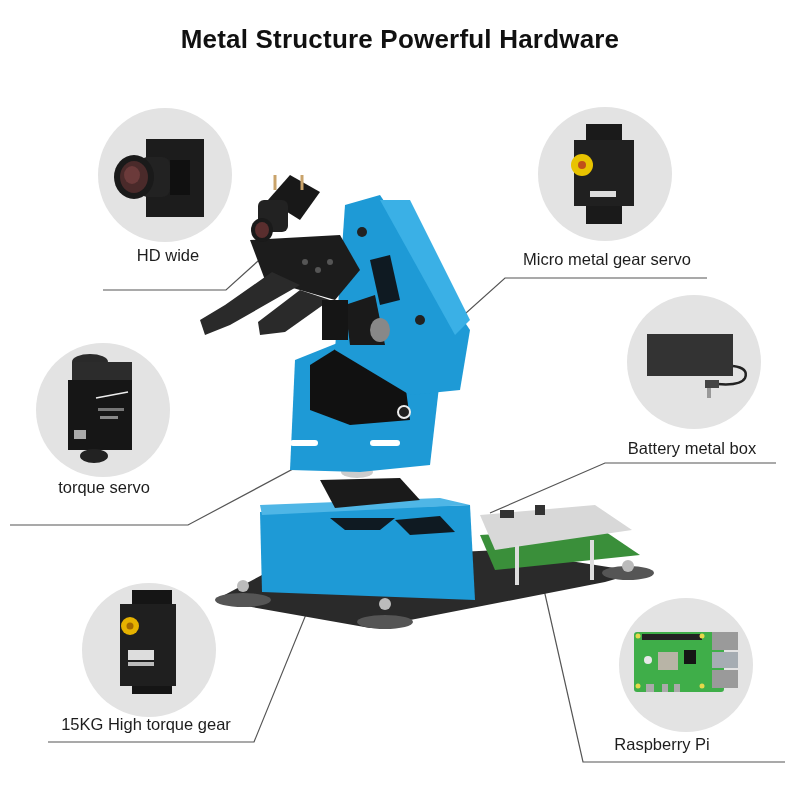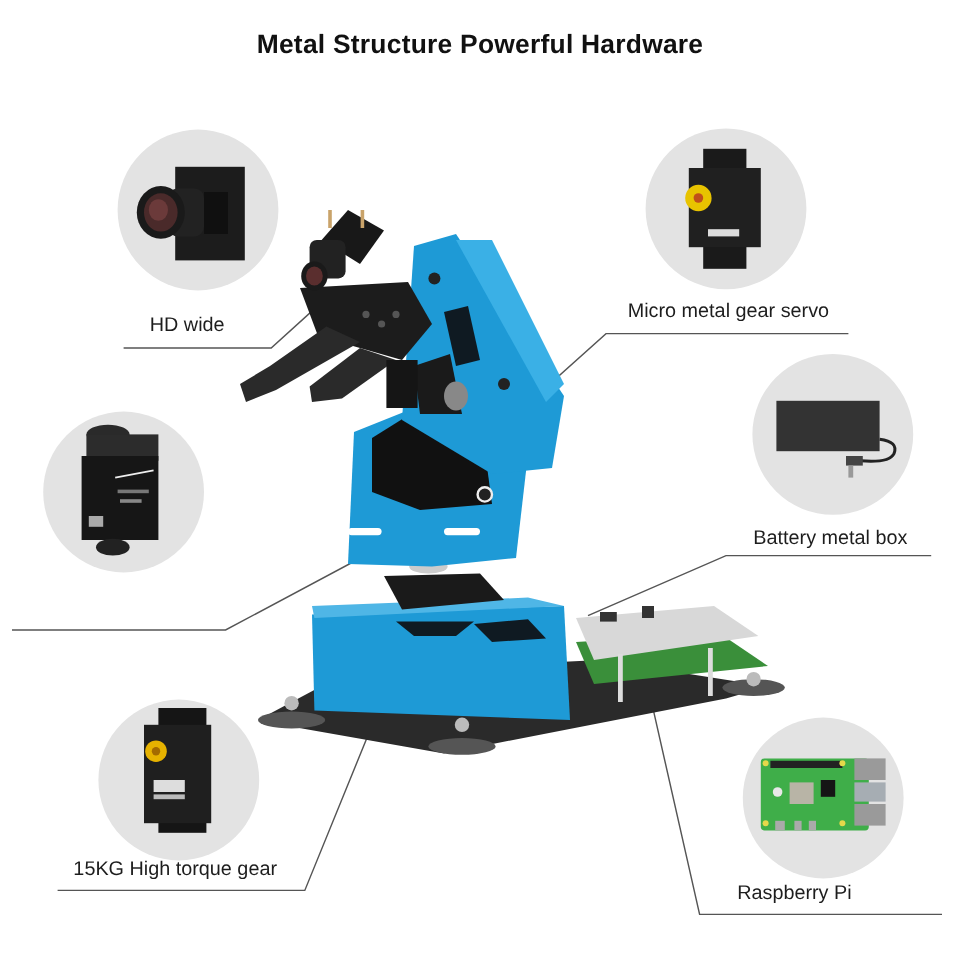--- a/index.html
+++ b/index.html
@@ -1,17 +1,17 @@
 <!DOCTYPE html>
 <html><head>
 <meta charset="utf-8">
 <style>
   html,body{margin:0;padding:0;background:#ffffff;}
   body{width:800px;height:800px;position:relative;overflow:hidden;font-family:"Liberation Sans","DejaVu Sans",sans-serif;color:#1a1a1a;}
-  .title{position:absolute;left:0;top:24px;width:800px;text-align:center;font-size:22px;font-weight:700;letter-spacing:0.2px;color:#111;}
+  .title{position:absolute;left:0;top:24px;width:800px;text-align:center;font-size:26px;font-weight:700;letter-spacing:0.2px;color:#111;}
   .circle{position:absolute;border-radius:50%;background:#e3e3e3;}
   .label{position:absolute;font-size:16.5px;color:#1d1d1d;text-align:center;line-height:22px;white-space:nowrap;}
   svg.lines{position:absolute;left:0;top:0;}
   .icon-layer{position:absolute;}
 </style>
 </head>
 <body>
 
 <div class="title">Metal Structure Powerful Hardware</div>
 
@@ -28,21 +28,21 @@
 
 <div class="circle" style="left:98px;top:108px;width:134px;height:134px;"></div>
 <svg class="icon-layer" style="left:110px;top:135px;" width="110" height="90" viewBox="0 0 110 90">
   <rect x="36" y="4" width="58" height="78" fill="#1c1c1c"></rect>
   <rect x="60" y="25" width="20" height="35" fill="#101010"></rect>
   <rect x="30" y="22" width="30" height="40" rx="8" fill="#222"></rect>
   <ellipse cx="24" cy="42" rx="20" ry="22" fill="#1a1a1a"></ellipse>
   <ellipse cx="24" cy="42" rx="14" ry="16" fill="#4a2a2a"></ellipse>
   <ellipse cx="22" cy="40" rx="8" ry="9" fill="#6b3a3a"></ellipse>
 </svg>
-<div class="label" style="left:86px;top:244px;width:140px;margin-top:16px;">
+<div class="label" style="left:98px;top:244px;width:140px;">
   <div>HD wide</div>
 </div>
 
 <div class="circle" style="left:538px;top:107px;width:134px;height:134px;"></div>
 <svg class="icon-layer" style="left:566px;top:118px;" width="80" height="110" viewBox="0 0 80 110">
   <rect x="20" y="6" width="36" height="100" fill="#1a1a1a"></rect>
   <rect x="8" y="22" width="60" height="66" fill="#202020"></rect>
   <circle cx="16" cy="47" r="11" fill="#e8c300"></circle>
   <circle cx="16" cy="47" r="4" fill="#c0501a"></circle>
   <rect x="24" y="73" width="26" height="6" fill="#ddd"></rect>
@@ -54,20 +54,21 @@
   <ellipse cx="28" cy="10" rx="18" ry="8" fill="#2a2a2a"></ellipse>
   <rect x="10" y="10" width="60" height="22" fill="#2c2c2c"></rect>
   <rect x="6" y="28" width="64" height="70" fill="#161616"></rect>
   <line x1="34" y1="46" x2="66" y2="40" stroke="#eee" stroke-width="1.5"></line>
   <rect x="36" y="56" width="26" height="3" fill="#777"></rect>
   <rect x="38" y="64" width="18" height="3" fill="#888"></rect>
   <rect x="12" y="78" width="12" height="9" fill="#aaa"></rect>
   <ellipse cx="32" cy="104" rx="14" ry="7" fill="#222"></ellipse>
 </svg>
 <div class="label" style="left:8px;top:476px;width:192px;">
+  <div>torque servo</div>
 </div>
 
 <div class="circle" style="left:627px;top:295px;width:134px;height:134px;"></div>
 <svg class="icon-layer" style="left:645px;top:332px;" width="110" height="70" viewBox="0 0 110 70">
   <rect x="2" y="2" width="86" height="42" fill="#333"></rect>
   <path d="M88 34 Q104 36 100 46 Q96 54 72 52" stroke="#222" stroke-width="2.5" fill="none"></path>
   <rect x="60" y="48" width="14" height="8" fill="#444"></rect>
   <rect x="62" y="56" width="4" height="10" fill="#999"></rect>
 </svg>
 <div class="label" style="left:605px;top:437px;width:174px;">Battery metal box</div>

